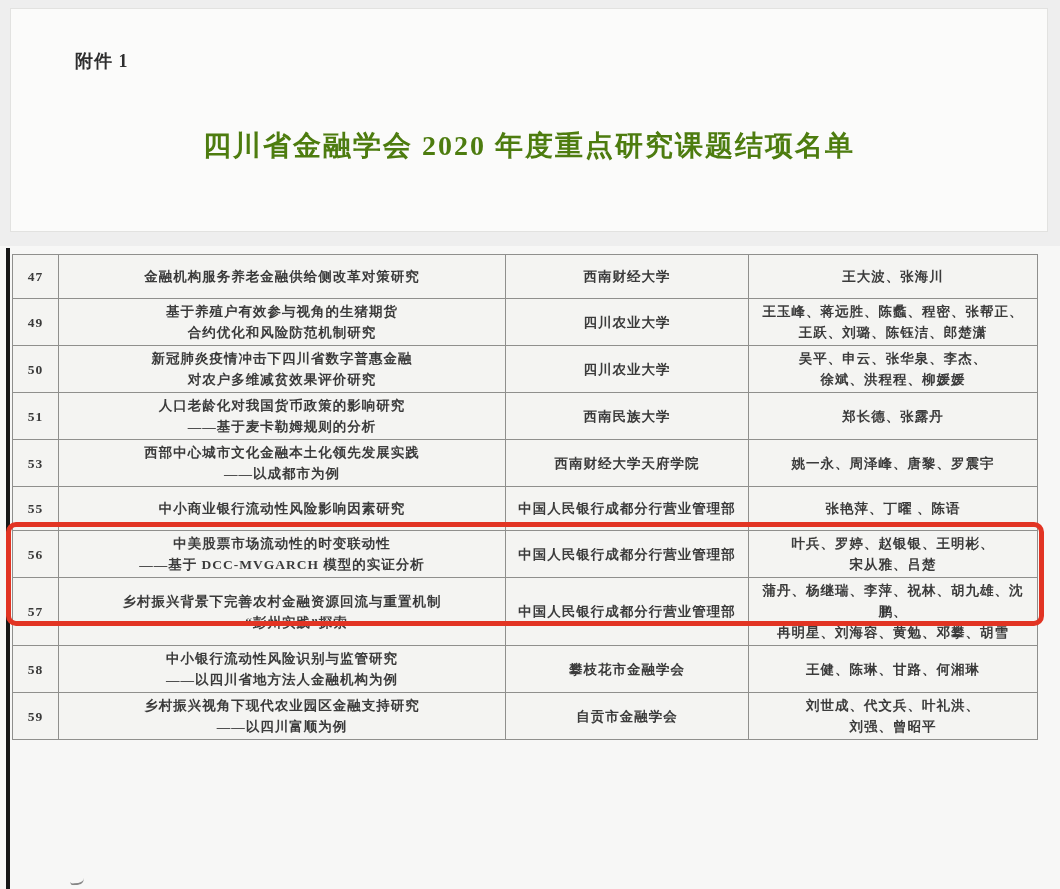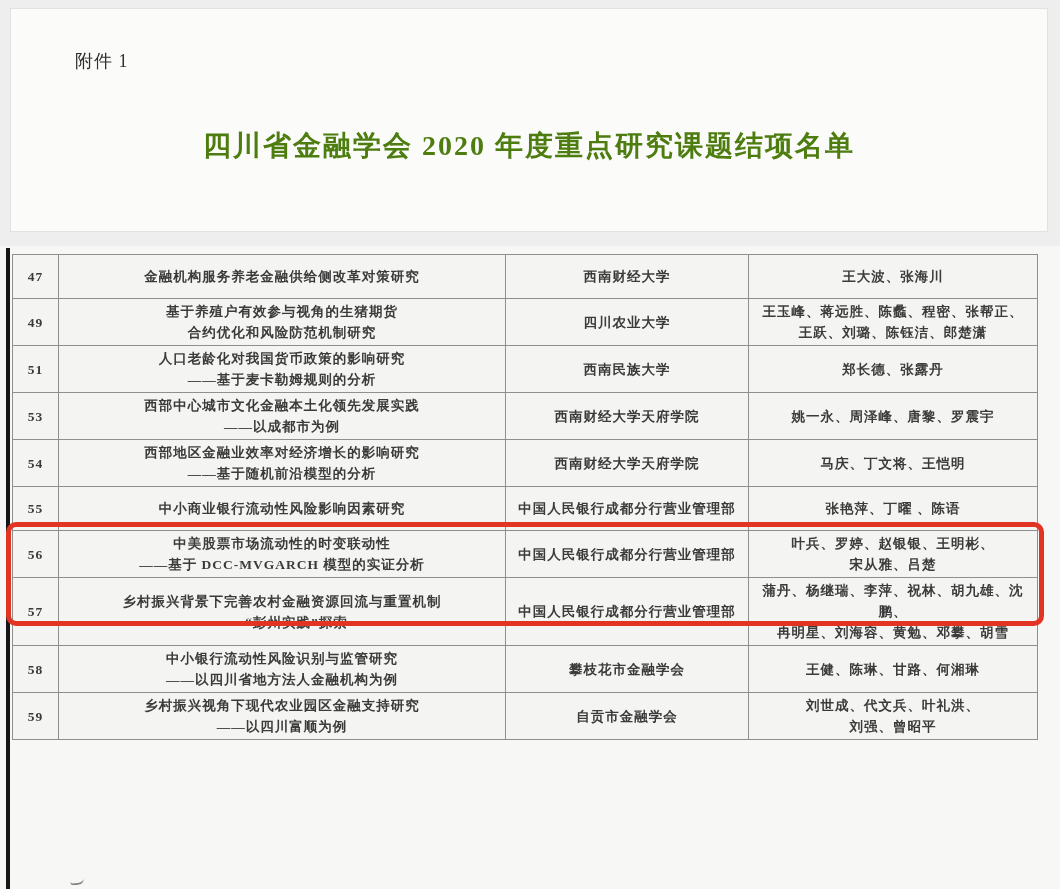--- a/index.html
+++ b/index.html
@@ -10,21 +10,21 @@
     color:#3c3c3c;
     -webkit-font-smoothing:antialiased;
   }
   
   .header-box{
     position:absolute;left:10px;top:8px;width:1038px;height:224px;
     background:#fbfbfa;border:1px solid #e2e2e0;box-sizing:border-box;
   }
   .attachment{
     position:absolute;left:64px;top:40px;
-    font-size:18px;font-weight:400;color:#2e2e2e;letter-spacing:1px;
+    font-size:18px;font-weight:700;color:#2e2e2e;letter-spacing:1px;
   }
   .doc-title{
     position:absolute;left:0;top:118px;width:100%;margin:0;
     text-align:center;font-size:28px;font-weight:700;color:#4d7c0f;
     letter-spacing:2px;
   }
   .doc-subtitle{
     position:absolute;left:0;top:182px;width:100%;
     text-align:center;font-size:16px;font-weight:600;color:#3a3a3a;
     letter-spacing:3px;
@@ -102,20 +102,32 @@
               <div>基于养殖户有效参与视角的生猪期货</div>
               <div>合约优化和风险防范机制研究</div>
             </td>
     <td class="c-inst">四川农业大学</td>
     <td class="c-members">
               <div>王玉峰、蒋远胜、陈蠡、程密、张帮正、</div>
               <div>王跃、刘璐、陈钰洁、郎楚潇</div>
             </td>
   </tr>
 
+  <tr>
+    <td class="c-no">50</td>
+    <td class="c-title">
+              <div>新冠肺炎疫情冲击下四川省数字普惠金融</div>
+              <div>对农户多维减贫效果评价研究</div>
+            </td>
+    <td class="c-inst">四川农业大学</td>
+    <td class="c-members">
+              <div>吴平、申云、张华泉、李杰、</div>
+              <div>徐斌、洪程程、柳媛媛</div>
+            </td>
+  </tr>
 
   <tr>
     <td class="c-no">51</td>
     <td class="c-title">
               <div>人口老龄化对我国货币政策的影响研究</div>
               <div>——基于麦卡勒姆规则的分析</div>
             </td>
     <td class="c-inst">西南民族大学</td>
     <td class="c-members">
               <div>郑长德、张露丹</div>
@@ -128,31 +140,20 @@
     <td class="c-title">
               <div>西部中心城市文化金融本土化领先发展实践</div>
               <div>——以成都市为例</div>
             </td>
     <td class="c-inst">西南财经大学天府学院</td>
     <td class="c-members">
               <div>姚一永、周泽峰、唐黎、罗震宇</div>
             </td>
   </tr>
 
-  <tr>
-    <td class="c-no">54</td>
-    <td class="c-title">
-              <div>西部地区金融业效率对经济增长的影响研究</div>
-              <div>——基于随机前沿模型的分析</div>
-            </td>
-    <td class="c-inst">西南财经大学天府学院</td>
-    <td class="c-members">
-              <div>马庆、丁文将、王恺明</div>
-            </td>
-  </tr>
 
   <tr>
     <td class="c-no">55</td>
     <td class="c-title">
               <div>中小商业银行流动性风险影响因素研究</div>
             </td>
     <td class="c-inst">中国人民银行成都分行营业管理部</td>
     <td class="c-members">
               <div>张艳萍、丁曜 、陈语</div>
             </td>

